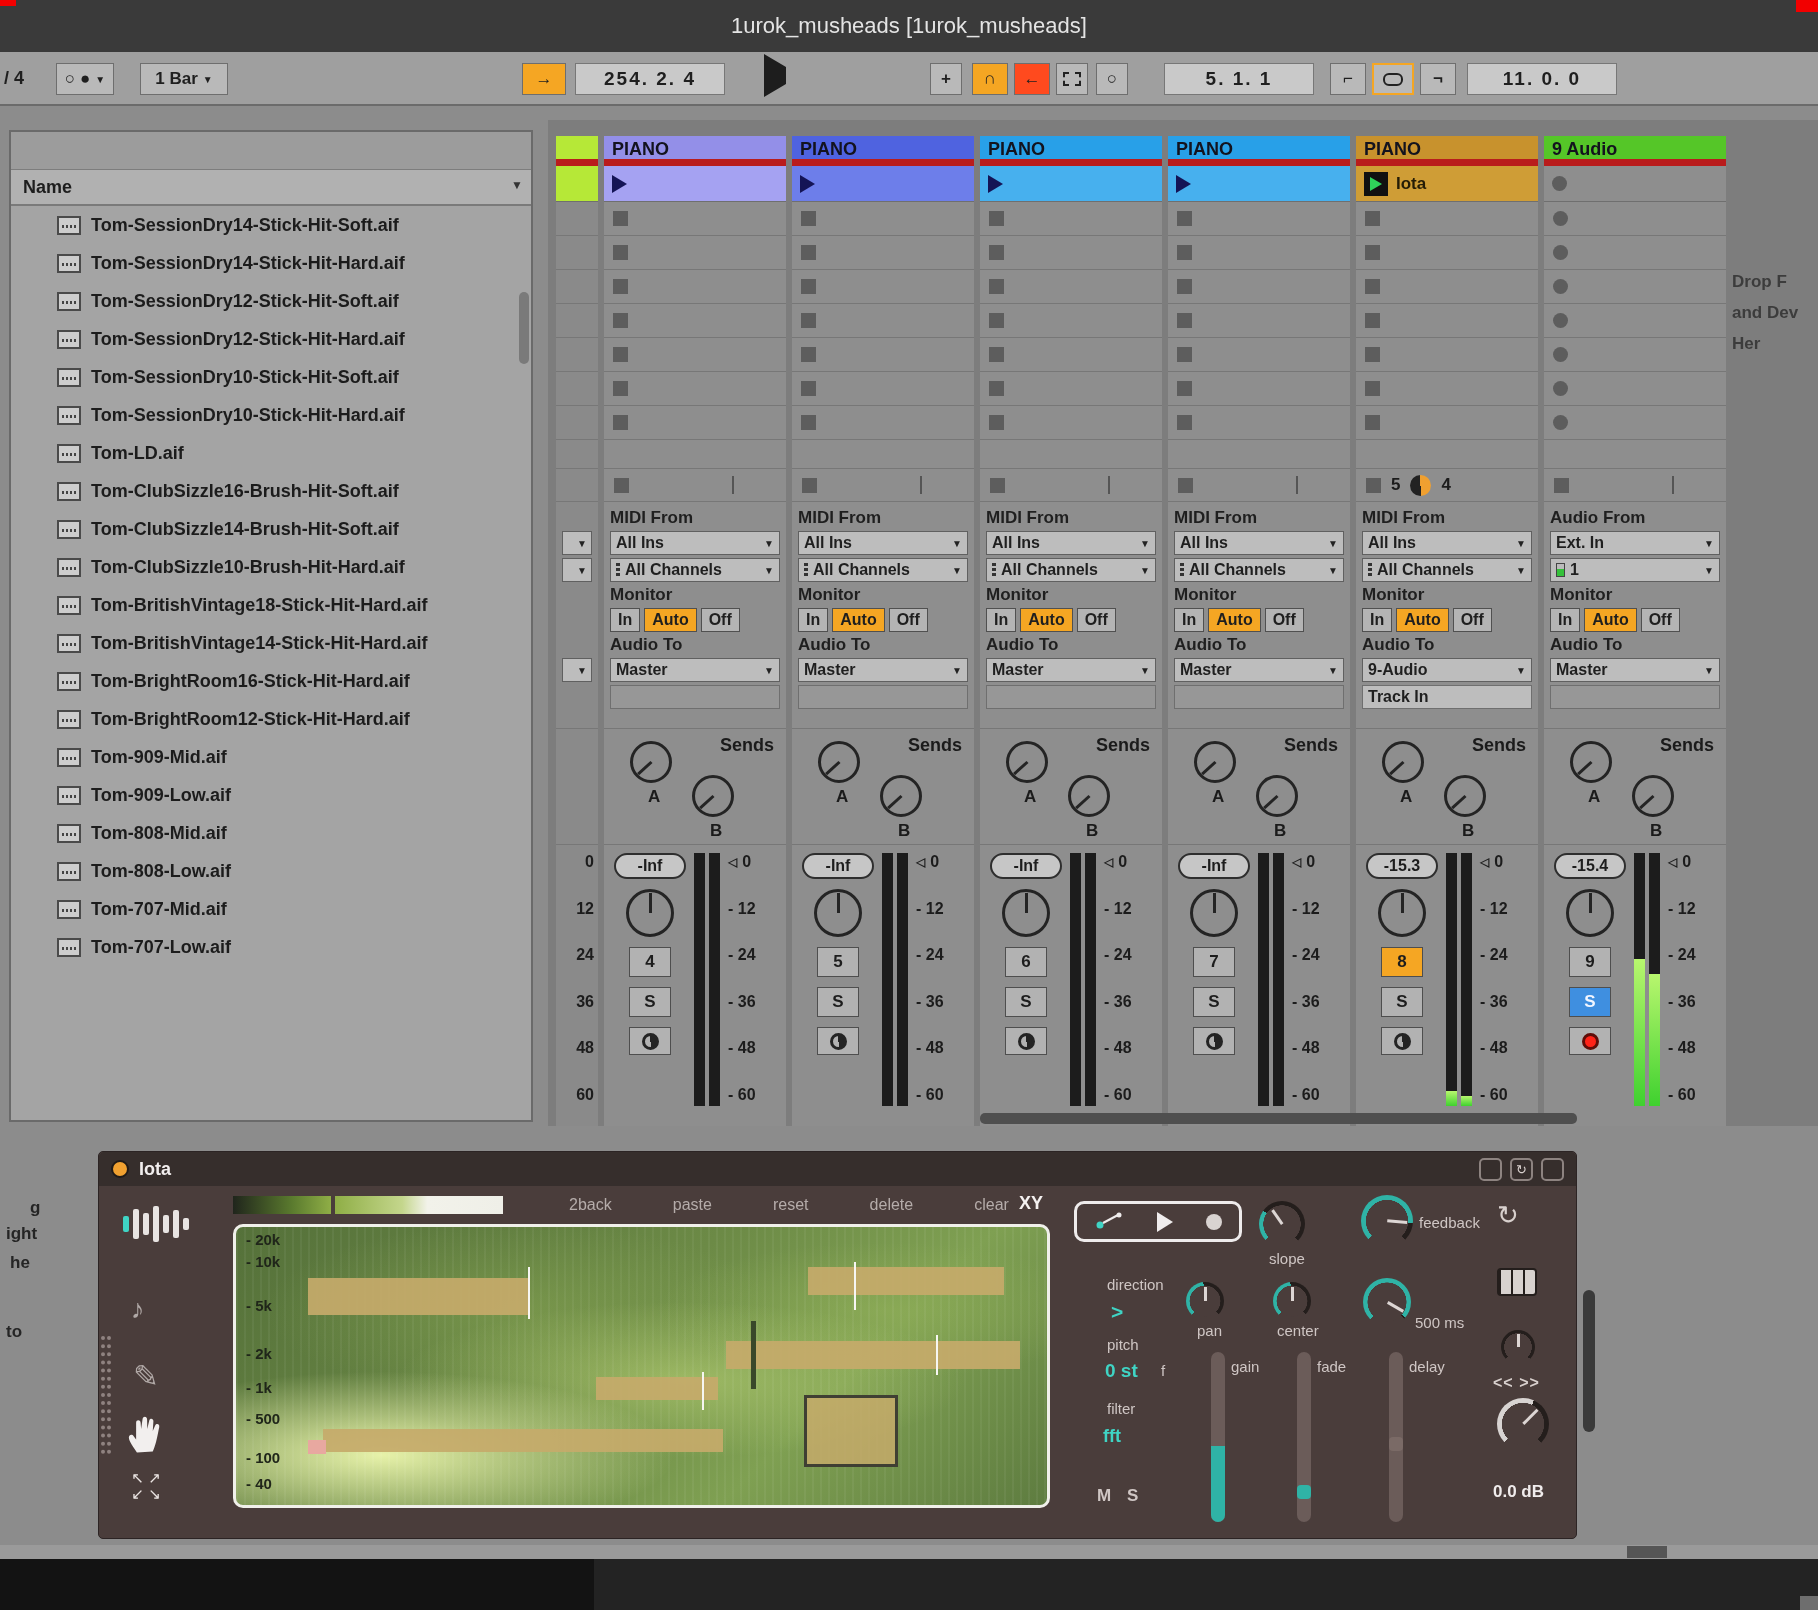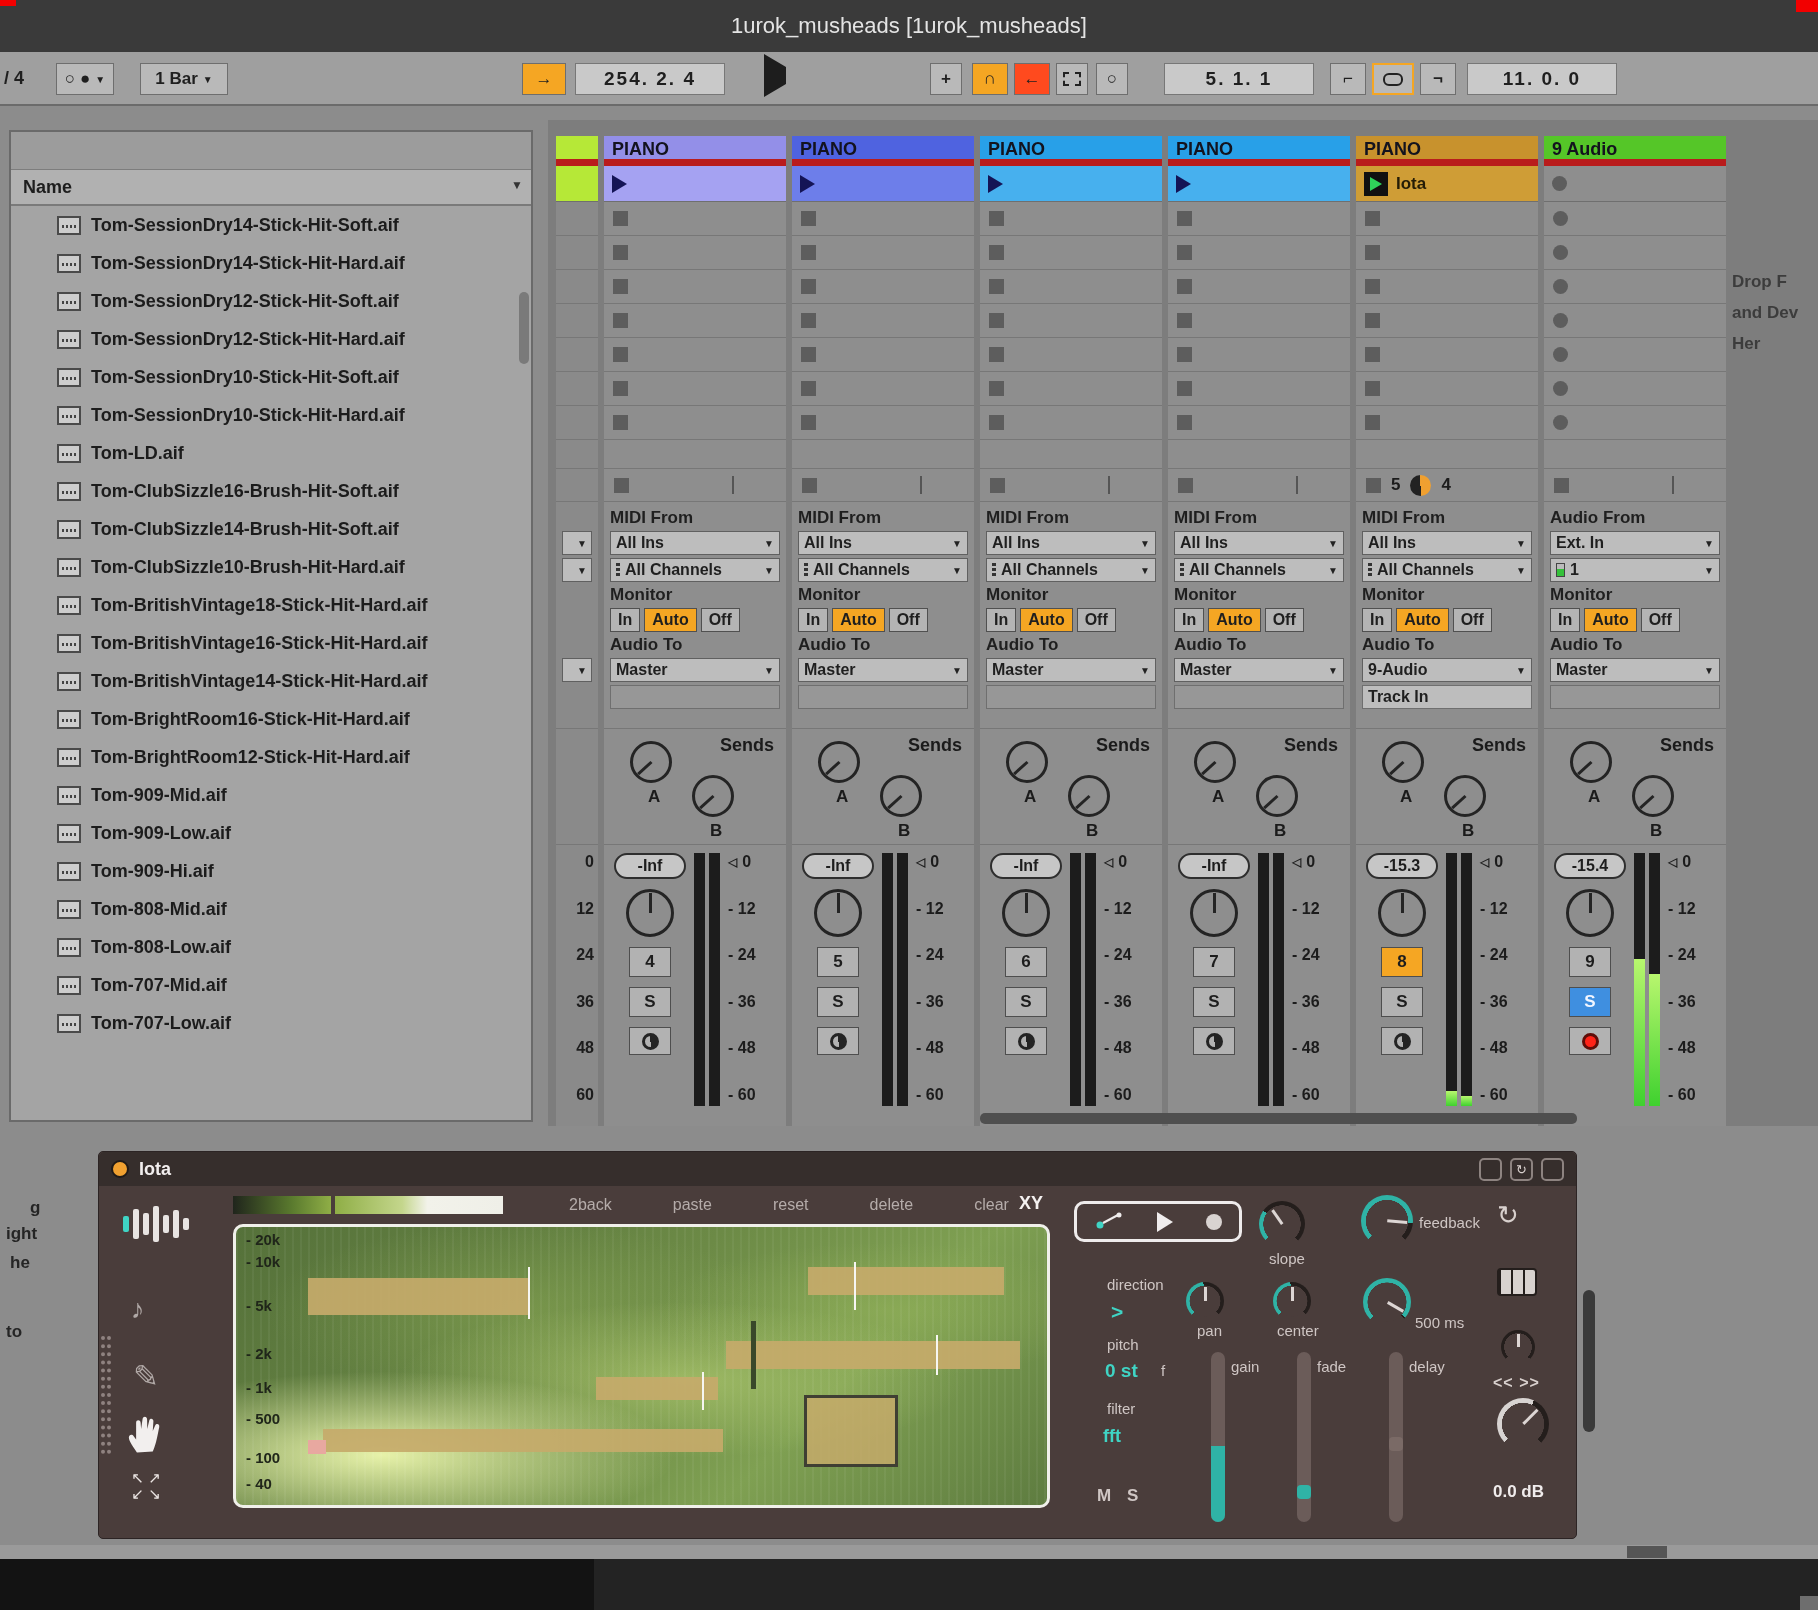--- a/index.html
+++ b/index.html
@@ -312,24 +312,20 @@
         <div class="file-row">
           <span class="ficon"></span>
           <span>Tom-ClubSizzle10-Brush-Hit-Hard.aif</span>
         </div>
 
         <div class="file-row">
           <span class="ficon"></span>
           <span>Tom-BritishVintage18-Stick-Hit-Hard.aif</span>
         </div>
 
-        <div class="file-row">
-          <span class="ficon"></span>
-          <span>Tom-BritishVintage16-Stick-Hit-Hard.aif</span>
-        </div>
 
         <div class="file-row">
           <span class="ficon"></span>
           <span>Tom-BritishVintage14-Stick-Hit-Hard.aif</span>
         </div>
 
         <div class="file-row">
           <span class="ficon"></span>
           <span>Tom-BrightRoom16-Stick-Hit-Hard.aif</span>
         </div>
@@ -342,24 +338,20 @@
         <div class="file-row">
           <span class="ficon"></span>
           <span>Tom-909-Mid.aif</span>
         </div>
 
         <div class="file-row">
           <span class="ficon"></span>
           <span>Tom-909-Low.aif</span>
         </div>
 
-        <div class="file-row">
-          <span class="ficon"></span>
-          <span>Tom-909-Hi.aif</span>
-        </div>
 
         <div class="file-row">
           <span class="ficon"></span>
           <span>Tom-808-Mid.aif</span>
         </div>
 
         <div class="file-row">
           <span class="ficon"></span>
           <span>Tom-808-Low.aif</span>
         </div>

